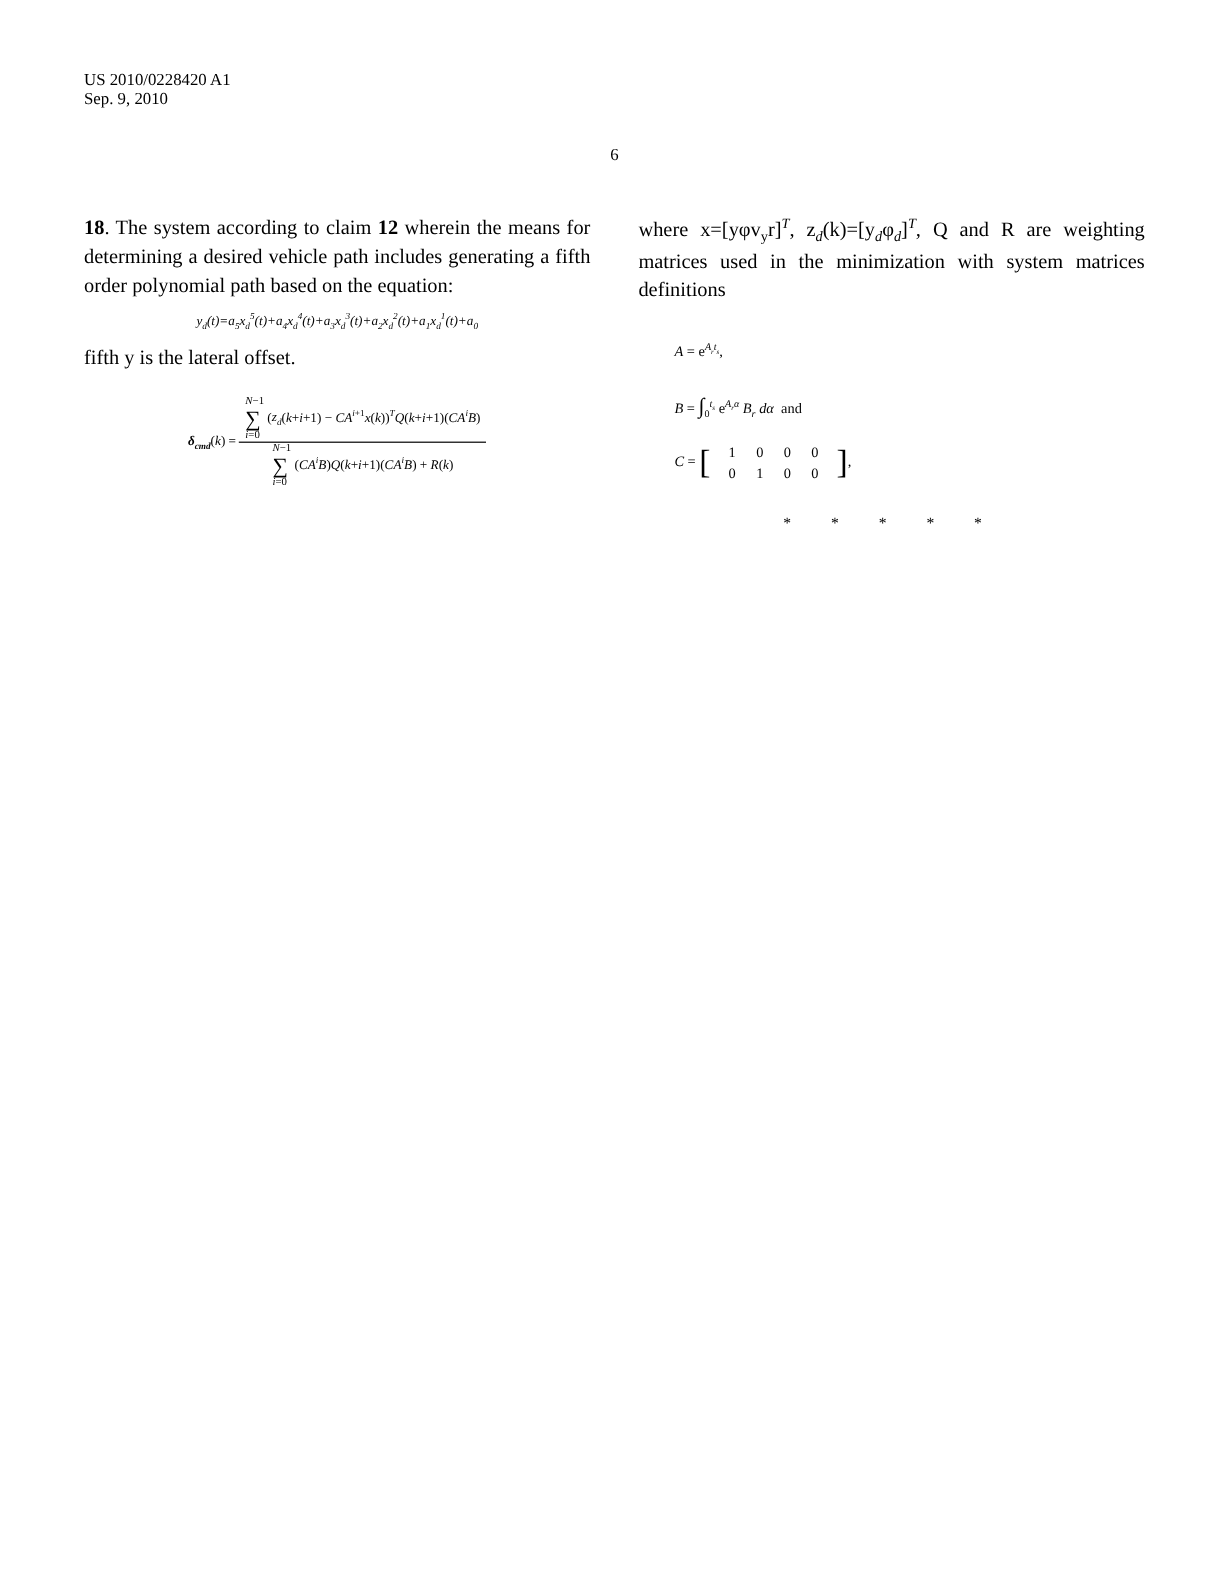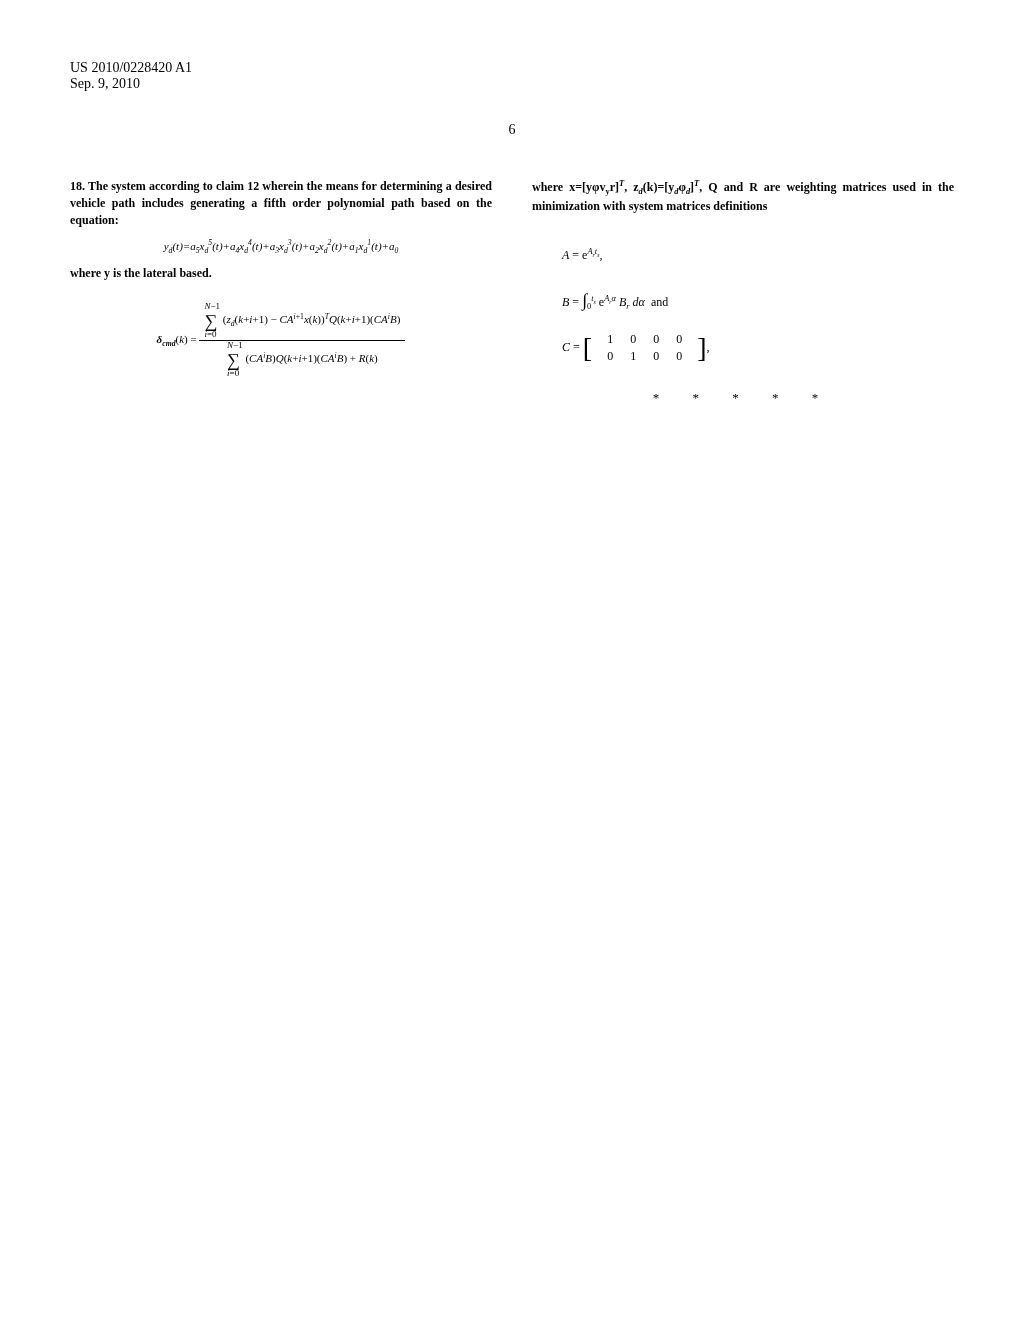--- a/index.html
+++ b/index.html
@@ -38,23 +38,22 @@
       gap: 40px;
     }
     
     .column {
       flex: 1;
       width: 50%;
     }
     
     .claim-text {
       text-align: justify;
-      font-size: 12px;
+      font-size: 17px;
       line-height: 1.4;
-      font-weight: bold;
     }
     
     .claim-text .indent {
       text-indent: 18px;
       display: inline-block;
     }
     
     .paragraph {
       margin-bottom: 5px;
     }
@@ -160,21 +159,21 @@
   <div class="column">
 
     <div class="paragraph claim-text">
       <span class="indent"></span><b>18</b><span>. The system according to claim </span><b>12</b><span> wherein the means for determining a desired vehicle path includes generating a fifth order polynomial path based on the equation:</span>
     </div>
 
     <div class="formula-inline">
       <i>y<sub>d</sub></i>(<i>t</i>)=<i>a</i><sub>5</sub><i>x<sub>d</sub></i><sup>5</sup>(<i>t</i>)+<i>a</i><sub>4</sub><i>x<sub>d</sub></i><sup>4</sup>(<i>t</i>)+<i>a</i><sub>3</sub><i>x<sub>d</sub></i><sup>3</sup>(<i>t</i>)+<i>a</i><sub>2</sub><i>x<sub>d</sub></i><sup>2</sup>(<i>t</i>)+<i>a</i><sub>1</sub><i>x<sub>d</sub></i><sup>1</sup>(<i>t</i>)+<i>a</i><sub>0</sub>
     </div>
 
-    <div class="paragraph claim-text">where y is the lateral based.</div>
+    <div class="paragraph claim-text">fifth y is the lateral offset.</div>
 
 
     <div class="formula-block">
       <span style="font-style:italic;font-weight:bold;">δ<sub>cmd</sub></span>(<i>k</i>) = 
       <span class="fraction">
         <span class="numerator">
           <span class="sum-notation">
             <span style="display:block;font-size:9px;"><i>N</i>−1</span>
             <span class="sum-sigma">∑</span>
             <span style="display:block;font-size:9px;"><i>i</i>=0</span>

